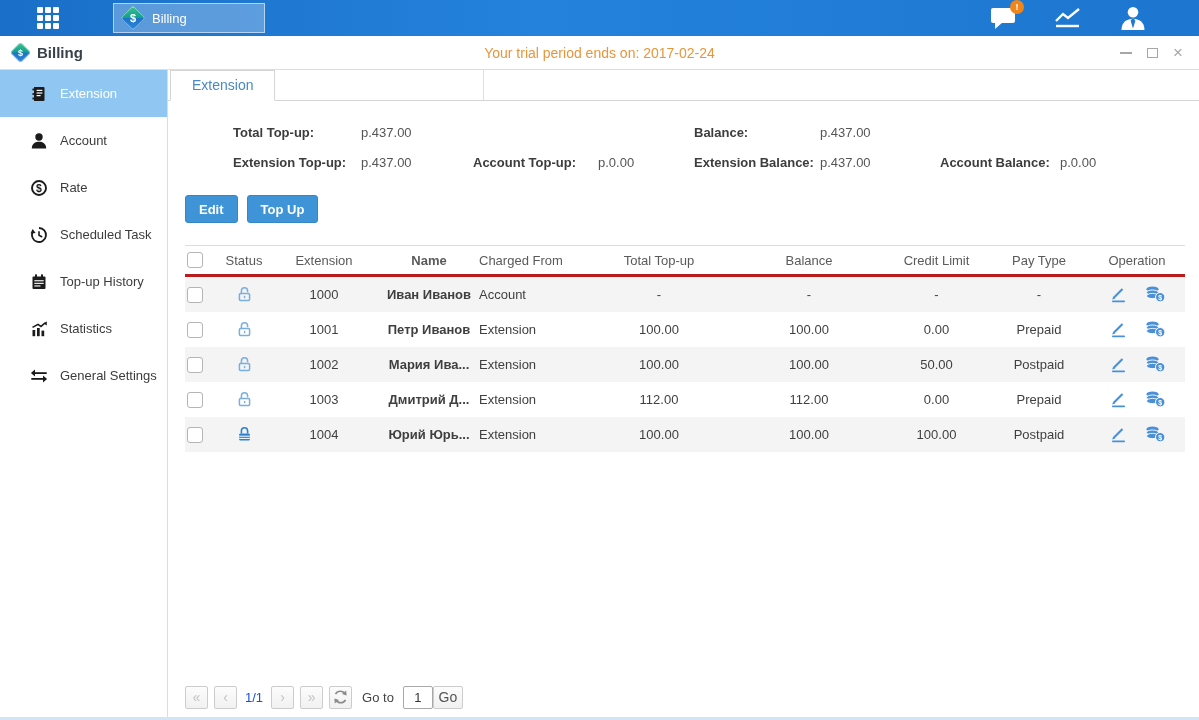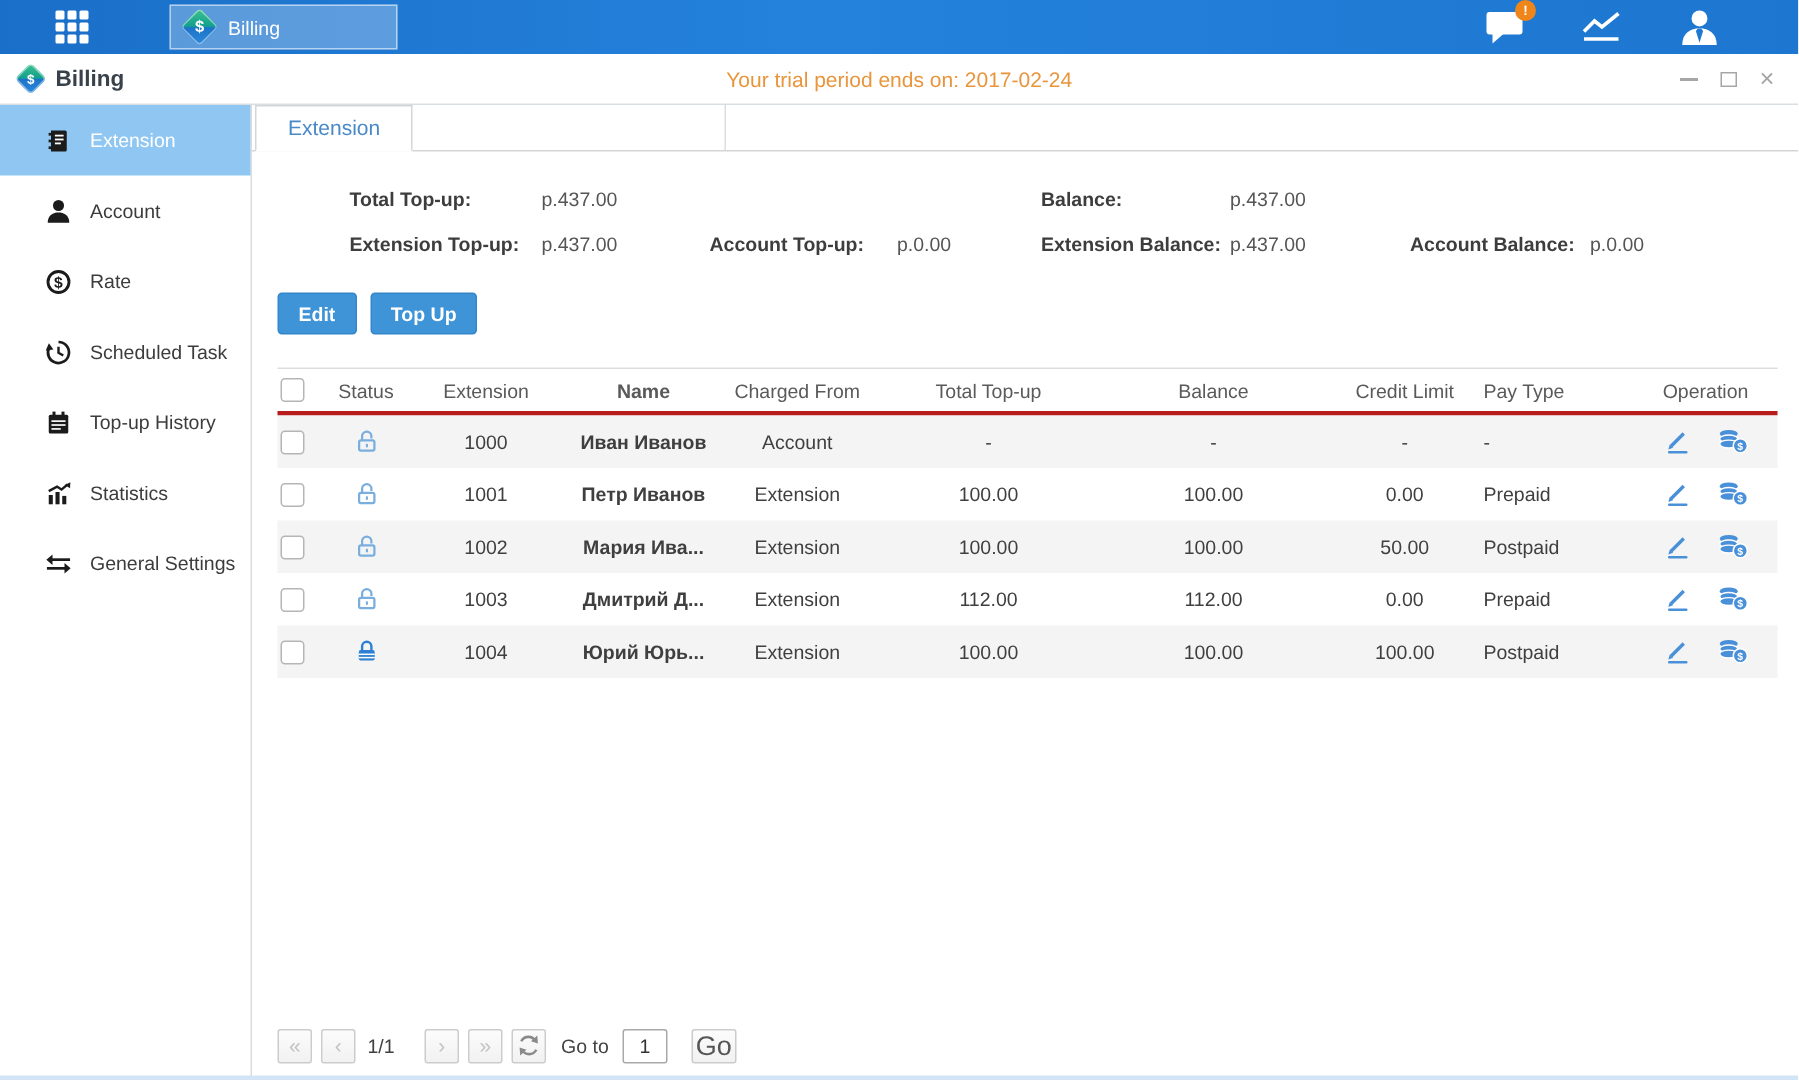--- a/index.html
+++ b/index.html
@@ -70,40 +70,40 @@
   
   .table { margin-top:22px; width:1000px; font-size:13px; }
   .thead { display:flex; align-items:center; height:32px; border-top:1px solid #ddd; border-bottom:3px solid #b91c1c; color:#5a5a5a; }
   .trow { display:flex; align-items:center; height:35px; color:#3f3f3f; }
   .trow:nth-child(even) { background:#f4f4f4; }
   .c-cb{width:34px;flex:0 0 auto;display:flex;align-items:center;}
   .c-status{width:50px;flex:0 0 auto;text-align:center;}
   .c-status svg{vertical-align:middle;}
   .c-ext{width:110px;flex:0 0 auto;text-align:center;}
   .c-name{width:100px;flex:0 0 auto;text-align:center;white-space:nowrap;font-weight:bold;}
-  .c-from{width:105px;flex:0 0 auto;text-align:center;}
+  .c-from{width:105px;flex:0 0 auto;text-align:left;}
   .c-topup{width:150px;flex:0 0 auto;text-align:center;}
   .c-bal{width:150px;flex:0 0 auto;text-align:center;}
   .c-limit{width:105px;flex:0 0 auto;text-align:center;}
-  .c-pay{width:100px;flex:0 0 auto;text-align:left;}
+  .c-pay{width:100px;flex:0 0 auto;text-align:center;}
   .c-op{width:96px;flex:0 0 auto;display:flex;align-items:center;justify-content:center;gap:17px;}
   .c-op svg{cursor:pointer;}
   .checkbox { width:16px; height:16px; border:1px solid #b5b5b5; border-radius:3px; background:#fff; margin-left:2px; cursor:pointer; }
 
   
   .spacer { flex:1; }
   .pagbar { height:30px; margin-bottom:8px; display:flex; align-items:center; font-size:13px; color:#444; }
   .pbtn { width:23px; height:23px; border:1px solid #ccc; border-radius:2px; background:linear-gradient(#fcfcfc,#f1f1f1);
           display:flex; align-items:center; justify-content:center; color:#c2c2c2; font-size:14px; cursor:pointer; margin-right:6px; }
-  .page-ind { margin:0 20px 0 2px; color:#404040; }
+  .page-ind { margin:0 8px 0 2px; color:#1d4ed8; }
   .goto-lbl { margin-left:4px; margin-right:9px; }
   .goto-input { width:30px; height:23px; border:1px solid #a9a9a9; border-radius:2px; text-align:center; font-size:13px;
                 color:#333; font-family:inherit; }
-  .go-btn { margin-left:16px; width:30px; height:23px; border:1px solid #ccc; border-radius:2px;
-            background:linear-gradient(#fcfcfc,#f1f1f1); color:#555; font-size:18px; display:flex; align-items:center;
+  .go-btn { margin-left:0; width:30px; height:23px; border:1px solid #ccc; border-radius:2px;
+            background:linear-gradient(#fcfcfc,#f1f1f1); color:#555; font-size:14px; display:flex; align-items:center;
             justify-content:center; cursor:pointer; }
   .pag-right { margin-left:auto; display:flex; align-items:center; gap:12px; margin-right:18px; }
   .select { width:53px; height:24px; border:1px solid #bbb; border-radius:2px; background:#fff; display:flex;
             align-items:center; padding:0 7px; cursor:pointer; color:#444; }
   .select .caret { margin-left:auto; width:0; height:0; border-left:5px solid transparent; border-right:5px solid transparent;
                    border-top:6px solid #8a8a8a; }
 
   .bottom-strip { position:absolute; left:0; right:0; bottom:0; height:3px; background:#d2e5f6; }
 </style>
 </head>

